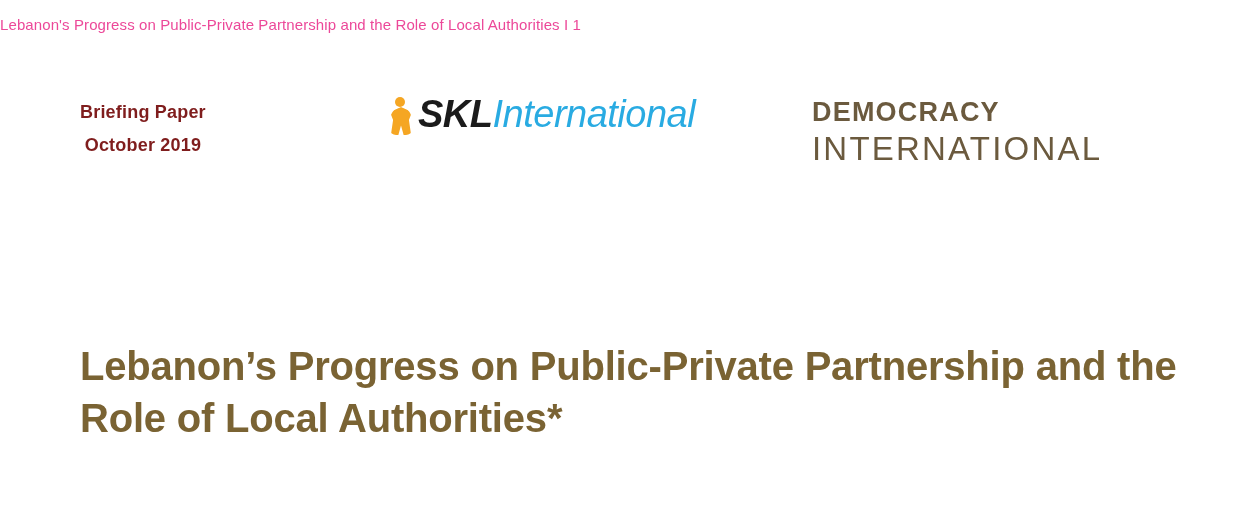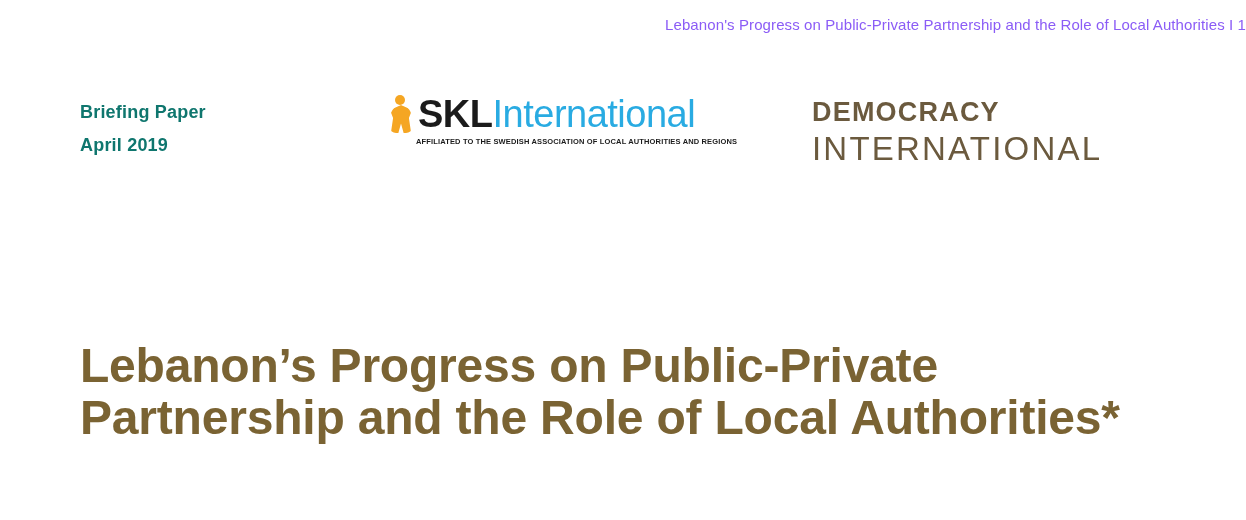--- a/index.html
+++ b/index.html
@@ -14,50 +14,52 @@
     font-family: "Liberation Sans", sans-serif;
     overflow: hidden;
   }
 
   
   .running-header {
     position: absolute;
     top: 16px;
     left: 0;
     width: 1246px;
-    text-align: right;
+    text-align: left;
     font-size: 15px;
-    color: #8b5cf6;
+    color: #ec4899;
     letter-spacing: 0.1px;
     font-family: "Liberation Sans", sans-serif;
   }
 
   
   .brief-block {
     position: absolute;
     left: 80px;
     top: 96px;
-    color: #0f766e;
+    color: #7f1d1d;
     font-size: 18px;
     font-weight: bold;
     line-height: 33px;
     letter-spacing: 0.2px;
+    text-align: center;
   }
 
   
   .skl-logo {
     position: absolute;
     left: 388px;
     top: 92px;
     width: 336px;
   }
   .skl-main {
     display: flex;
-    align-items: center;
+    align-items: flex-end;
     height: 44px;
+    font-style: italic;
   }
   .skl-mark {
     position: relative;
     width: 28px;
     height: 40px;
     margin-right: 2px;
   }
   .skl-mark .head {
     position: absolute;
     left: 7px;
@@ -121,48 +123,47 @@
     letter-spacing: 2.2px;
     line-height: 38px;
   }
 
   
   .doc-title {
     position: absolute;
     left: 80px;
     top: 340px;
     width: 1100px;
-    font-size: 48px;
+    font-size: 40px;
     font-weight: bold;
     color: #7a6333;
     line-height: 52px;
     letter-spacing: -0.2px;
     font-family: "Liberation Sans", sans-serif;
   }
 </style>
 </head>
 <body>
 
 <div class="running-header">Lebanon's Progress on Public-Private Partnership and the Role of Local Authorities I 1</div>
 
 <div class="brief-block">
   <div>Briefing Paper</div>
-  <div>April 2019</div>
+  <div>October 2019</div>
 </div>
 
 <div class="skl-logo">
   <div class="skl-main">
     <span class="skl-mark">
       <span class="head"></span>
       <span class="body"></span>
     </span>
     <span class="skl-text-skl">SKL</span>
     <span class="skl-text-intl">International</span>
   </div>
-  <div class="skl-sub">AFFILIATED TO THE SWEDISH ASSOCIATION OF LOCAL AUTHORITIES AND REGIONS</div>
 </div>
 
 <div class="dri-logo">
   <div class="dri-line1">DEMOCRACY</div>
   <div class="dri-line3">INTERNATIONAL</div>
 </div>
 
 <div class="doc-title">Lebanon’s Progress on Public-Private Partnership and the Role of Local Authorities*</div>
 
 </body></html>

